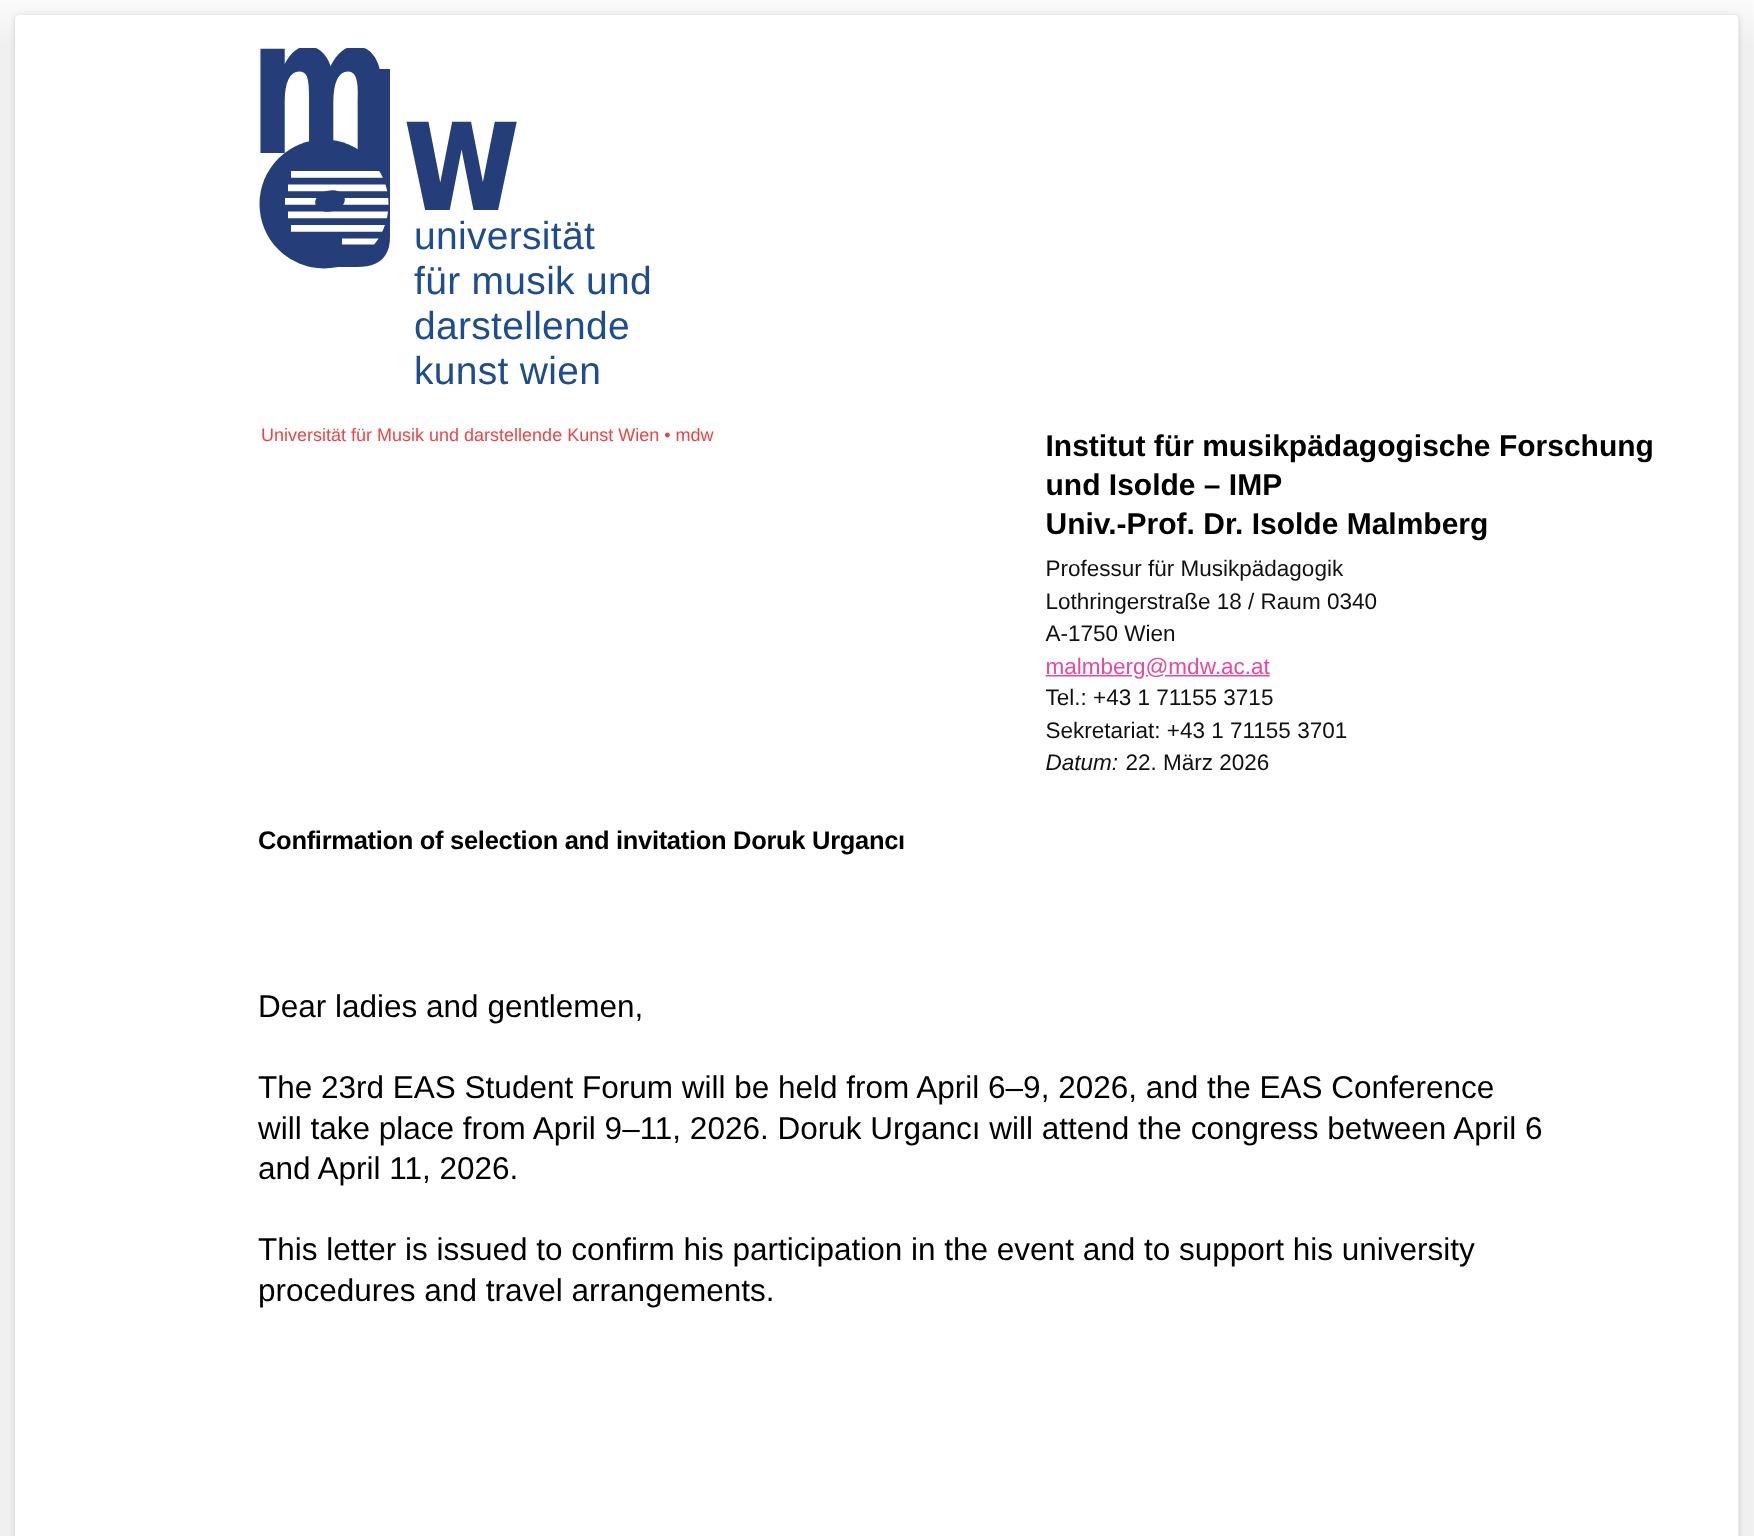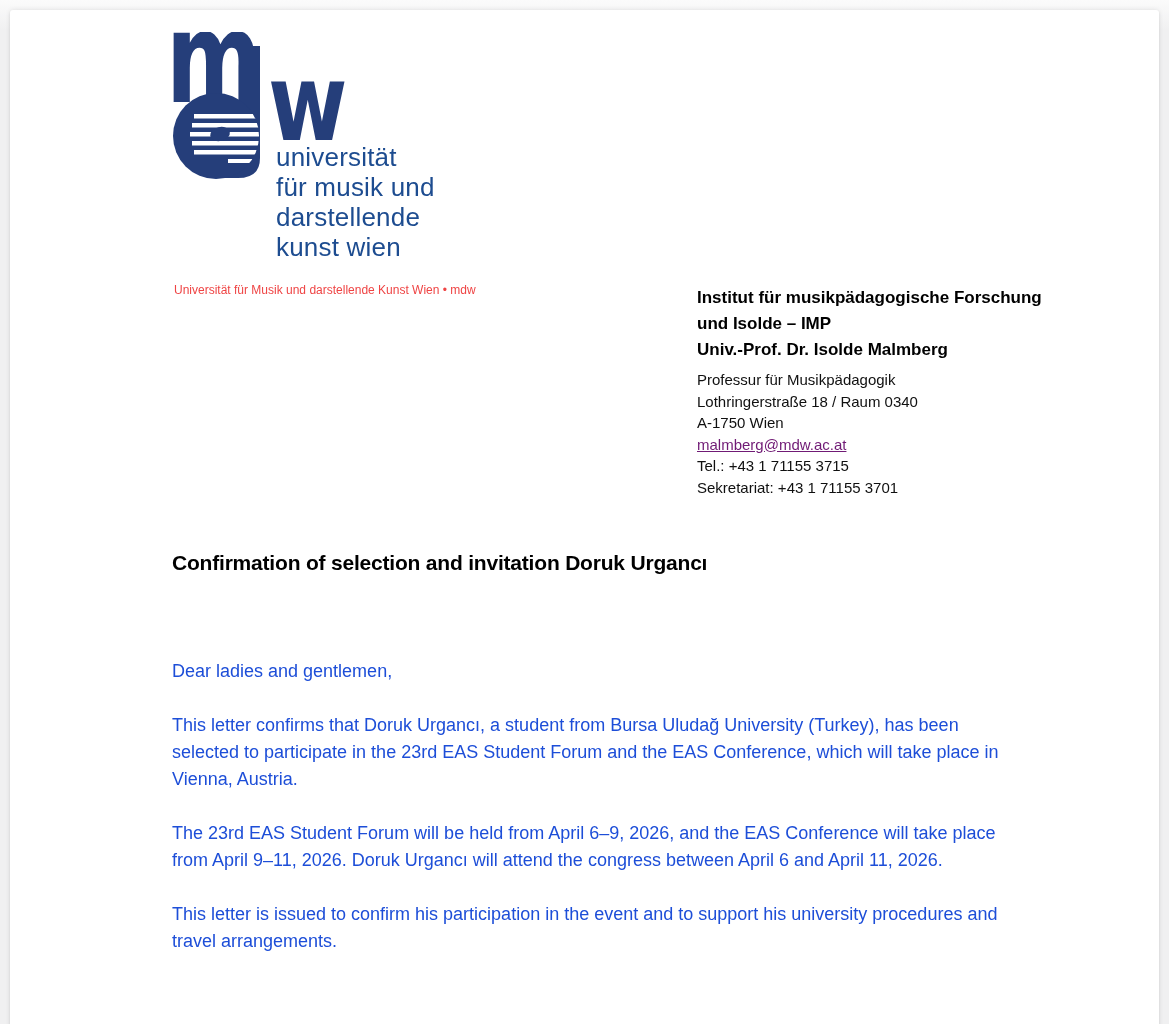--- a/index.html
+++ b/index.html
@@ -46,58 +46,58 @@
   
   .contact {
     position: absolute;
     left: 687px;
     top: 275px;
     width: 430px;
     color: #000;
   }
   .c-bold {
     font-weight: bold;
-    font-size: 17px;
+    font-size: 20px;
     line-height: 26px;
     white-space: nowrap;
   }
   .c-reg-group { margin-top: 6px; }
   .c-reg {
     font-size: 15px;
     line-height: 21.5px;
     white-space: nowrap;
     color: #101010;
   }
   .email {
-    color: #701a75;
+    color: #ec4899;
     text-decoration: underline;
     cursor: pointer;
   }
   .it { font-style: italic; margin-right: 5px; }
   
   .title {
     position: absolute;
     left: 162px;
     top: 541px;
     margin: 0;
-    font-size: 21px;
+    font-size: 17px;
     font-weight: bold;
     color: #000;
     white-space: nowrap;
     letter-spacing: -0.2px;
   }
   
   .body-text {
     position: absolute;
     left: 162px;
     top: 648px;
     width: 858px;
-    font-size: 18px;
+    font-size: 21px;
     line-height: 27px;
-    color: #1d4ed8;
+    color: #000000;
   }
   .body-text p { margin: 0 0 27px 0; }
 </style>
 </head>
 <body>
 
 <div class="page">
 
   <div class="logo">
     <svg width="200" height="160" viewBox="0 0 200 160">
@@ -144,25 +144,27 @@
     <div class="c-bold">Univ.-Prof. Dr. Isolde Malmberg</div>
     <div class="c-reg-group">
       <div class="c-reg">Professur für Musikpädagogik</div>
       <div class="c-reg">Lothringerstraße 18 / Raum 0340</div>
       <div class="c-reg">A-1750 Wien</div>
       <div class="c-reg">
         <a class="email">malmberg@mdw.ac.at</a>
       </div>
       <div class="c-reg">Tel.: +43 1 71155 3715</div>
       <div class="c-reg">Sekretariat: +43 1 71155 3701</div>
+      <div class="c-reg">
+        <span class="it">Datum:</span><span>22. März 2026</span>
+      </div>
     </div>
   </div>
 
   <h1 class="title">Confirmation of selection and invitation Doruk Urgancı</h1>
 
   <div class="body-text">
     <p>Dear ladies and gentlemen,</p>
-    <p>This letter confirms that Doruk Urgancı, a student from Bursa Uludağ University (Turkey), has been selected to participate in the 23rd EAS Student Forum and the EAS Conference, which will take place in Vienna, Austria.</p>
     <p>The 23rd EAS Student Forum will be held from April 6–9, 2026, and the EAS Conference will take place from April 9–11, 2026. Doruk Urgancı will attend the congress between April 6 and April 11, 2026.</p>
     <p>This letter is issued to confirm his participation in the event and to support his university procedures and travel arrangements.</p>
   </div>
 
 </div>
 
 </body></html>

